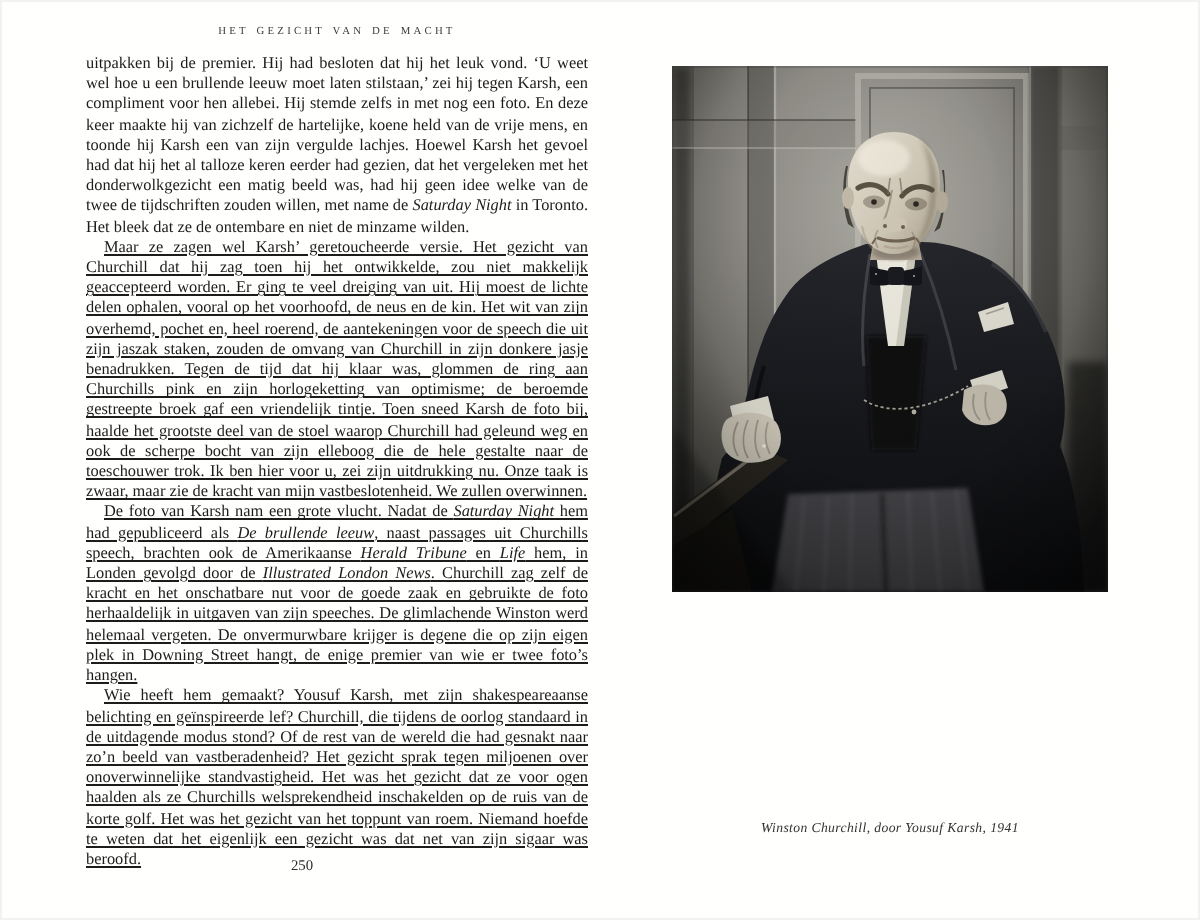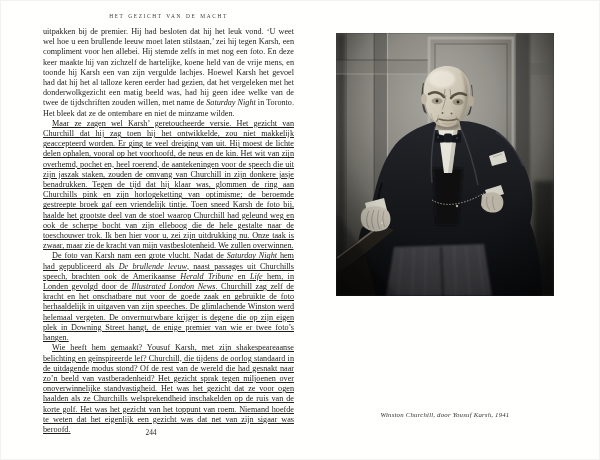--- a/index.html
+++ b/index.html
@@ -65,21 +65,21 @@
 <div class="spread">
 
   <div class="page page-left">
     <div class="running-head">HET GEZICHT VAN DE MACHT</div>
     <div class="body-text">
         <p class=""><span>uitpakken bij de premier. Hij had besloten dat hij het leuk vond. ‘U weet wel hoe u een brullende leeuw moet laten stilstaan,’ zei hij tegen Karsh, een compliment voor hen allebei. Hij stemde zelfs in met nog een foto. En deze keer maakte hij van zichzelf de hartelijke, koene held van de vrije mens, en toonde hij Karsh een van zijn vergulde lachjes. Hoewel Karsh het gevoel had dat hij het al talloze keren eerder had gezien, dat het vergeleken met het donderwolkgezicht een matig beeld was, had hij geen idee welke van de twee de tijdschriften zouden willen, met name de </span><i>Saturday Night</i><span> in Toronto. Het bleek dat ze de ontembare en niet de minzame wilden.</span></p>
         <p class="indent"><span>Maar ze zagen wel Karsh’ geretoucheerde versie. Het gezicht van Churchill dat hij zag toen hij het ontwikkelde, zou niet makkelijk geaccepteerd worden. Er ging te veel dreiging van uit. Hij moest de lichte delen ophalen, vooral op het voorhoofd, de neus en de kin. Het wit van zijn overhemd, pochet en, heel roerend, de aantekeningen voor de speech die uit zijn jaszak staken, zouden de omvang van Churchill in zijn donkere jasje benadrukken. Tegen de tijd dat hij klaar was, glommen de ring aan Churchills pink en zijn horlogeketting van optimisme; de beroemde gestreepte broek gaf een vriendelijk tintje. Toen sneed Karsh de foto bij, haalde het grootste deel van de stoel waarop Churchill had geleund weg en ook de scherpe bocht van zijn elleboog die de hele gestalte naar de toeschouwer trok. Ik ben hier voor u, zei zijn uitdrukking nu. Onze taak is zwaar, maar zie de kracht van mijn vastbeslotenheid. We zullen overwinnen.</span></p>
         <p class="indent"><span>De foto van Karsh nam een grote vlucht. Nadat de </span><i>Saturday Night</i><span> hem had gepubliceerd als </span><i>De brullende leeuw</i><span>, naast passages uit Churchills speech, brachten ook de Amerikaanse </span><i>Herald Tribune</i><span> en </span><i>Life</i><span> hem, in Londen gevolgd door de </span><i>Illustrated London News</i><span>. Churchill zag zelf de kracht en het onschatbare nut voor de goede zaak en gebruikte de foto herhaaldelijk in uitgaven van zijn speeches. De glimlachende Winston werd helemaal vergeten. De onvermurwbare krijger is degene die op zijn eigen plek in Downing Street hangt, de enige premier van wie er twee foto’s hangen.</span></p>
         <p class="indent"><span>Wie heeft hem gemaakt? Yousuf Karsh, met zijn shakespeareaanse belichting en geïnspireerde lef? Churchill, die tijdens de oorlog standaard in de uitdagende modus stond? Of de rest van de wereld die had gesnakt naar zo’n beeld van vastberadenheid? Het gezicht sprak tegen miljoenen over onoverwinnelijke standvastigheid. Het was het gezicht dat ze voor ogen haalden als ze Churchills welsprekendheid inschakelden op de ruis van de korte golf. Het was het gezicht van het toppunt van roem. Niemand hoefde te weten dat het eigenlijk een gezicht was dat net van zijn sigaar was beroofd.</span></p>
       </div>
-    <div class="page-number">244</div>
+    <div class="page-number">250</div>
   </div>
 
   <div class="page page-right">
     <div class="photo-frame">
       <svg viewBox="0 0 218 263" width="218" height="263">
         <defs>
           <radialGradient id="bg" cx="46%" cy="26%" r="80%">
             <stop offset="0" stop-color="#a8a7a0"></stop>
             <stop offset="0.35" stop-color="#918f88"></stop>
             <stop offset="0.7" stop-color="#5b5a54"></stop>

